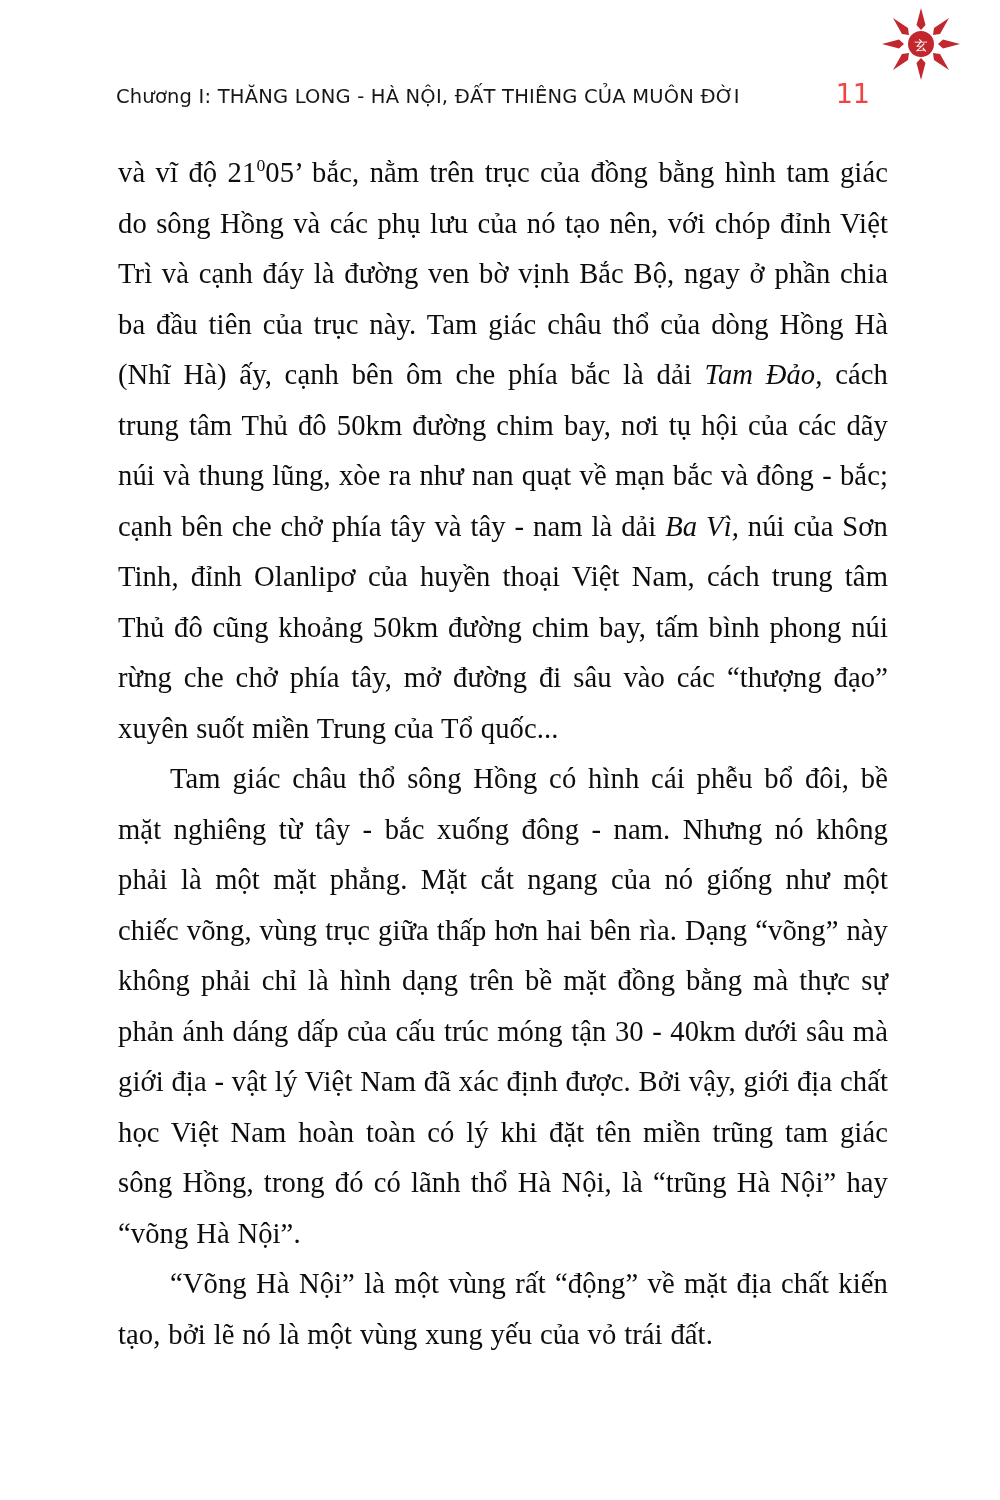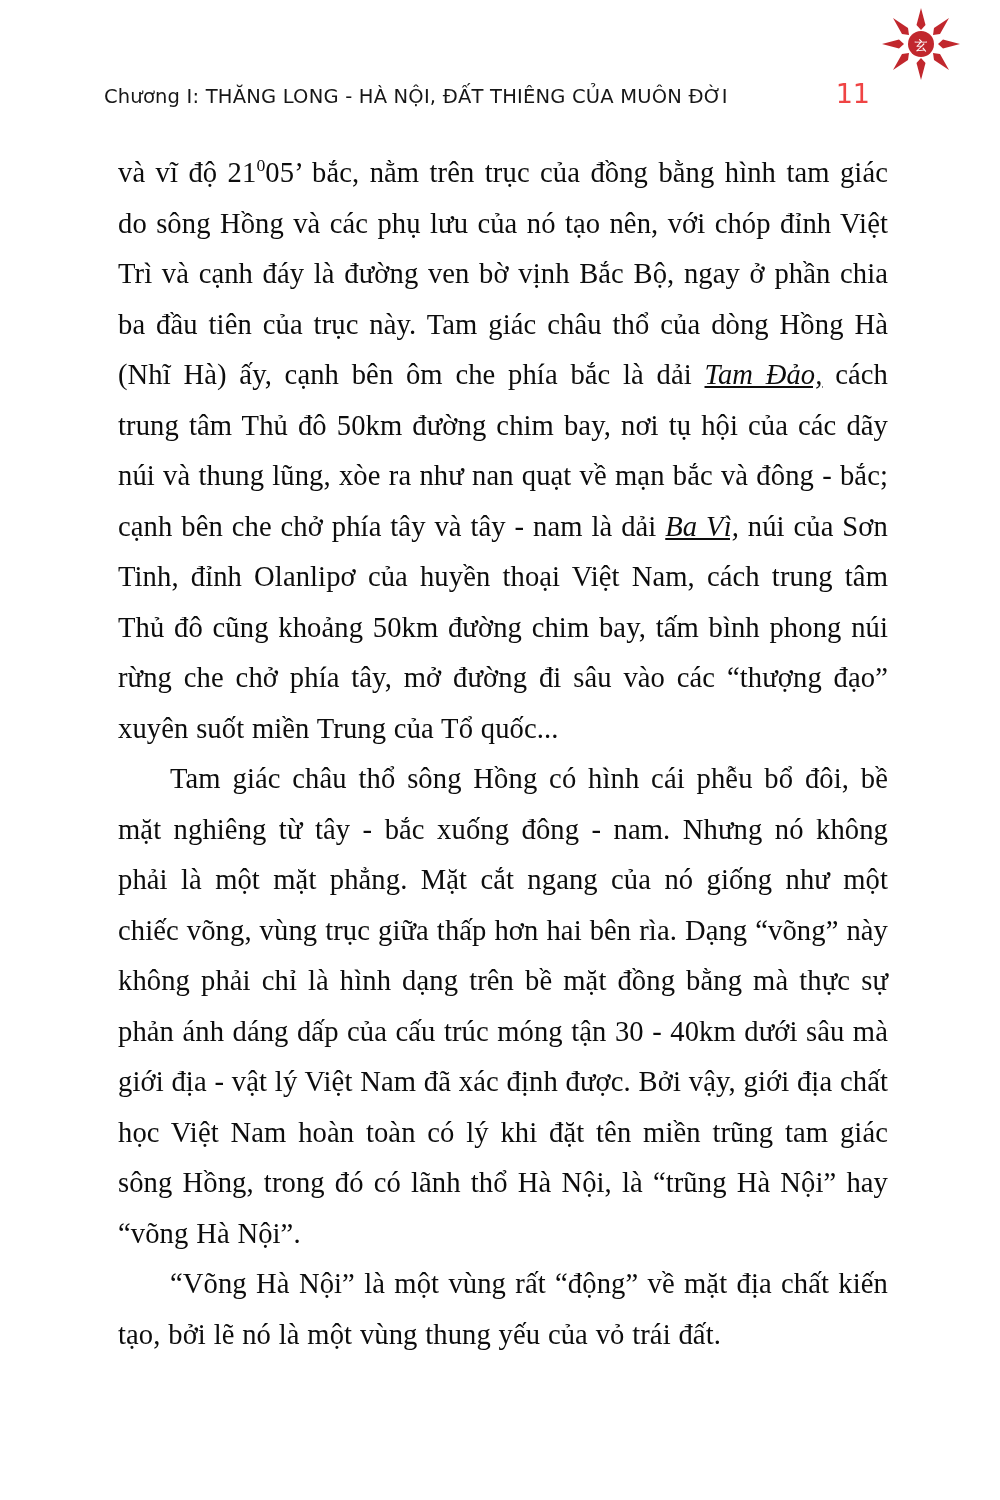--- a/index.html
+++ b/index.html
@@ -28,21 +28,21 @@
     top: 8px;
     right: 40px;
     width: 78px;
     height: 72px;
   }
 
   
   .running-head {
     position: absolute;
     top: 78px;
-    left: 104px;
+    left: 116px;
     right: 120px;
     display: flex;
     align-items: baseline;
     justify-content: space-between;
   }
   .running-head .chapter-title {
     font-family: "DejaVu Sans", sans-serif;
     font-size: 19.5px;
     letter-spacing: 0.2px;
     color: #171717;
@@ -72,21 +72,20 @@
     word-spacing: 0.5px;
   }
   .body-text p.indented {
     text-indent: 52px;
   }
   .body-text p.first {
     text-indent: 0;
   }
   .italic {
     font-style: italic;
-    text-decoration: underline;
   }
   sup.deg {
     font-size: 0.62em;
     vertical-align: super;
     line-height: 0;
   }
 </style>
 </head>
 <body>
 
@@ -110,16 +109,16 @@
   </div>
 
   <div class="running-head">
     <span class="chapter-title">Chương I: THĂNG LONG - HÀ NỘI, ĐẤT THIÊNG CỦA MUÔN ĐỜI</span>
     <span class="page-number">11</span>
   </div>
 
   <div class="body-text" id="body-text">
       <p class="first"><span>và vĩ độ 21</span><sup class="deg">0</sup><span>05’ bắc, nằm trên trục của đồng bằng hình tam giác do sông Hồng và các phụ lưu của nó tạo nên, với chóp đỉnh Việt Trì và cạnh đáy là đường ven bờ vịnh Bắc Bộ, ngay ở phần chia ba đầu tiên của trục này. Tam giác châu thổ của dòng Hồng Hà (Nhĩ Hà) ấy, cạnh bên ôm che phía bắc là dải </span><span class="italic">Tam Đảo,</span><span> cách trung tâm Thủ đô 50km đường chim bay, nơi tụ hội của các dãy núi và thung lũng, xòe ra như nan quạt về mạn bắc và đông - bắc; cạnh bên che chở phía tây và tây - nam là dải </span><span class="italic">Ba Vì,</span><span> núi của Sơn Tinh, đỉnh Olanlipơ của huyền thoại Việt Nam, cách trung tâm Thủ đô cũng khoảng 50km đường chim bay, tấm bình phong núi rừng che chở phía tây, mở đường đi sâu vào các “thượng đạo” xuyên suốt miền Trung của Tổ quốc...</span></p>
       <p class="indented"><span>Tam giác châu thổ sông Hồng có hình cái phễu bổ đôi, bề mặt nghiêng từ tây - bắc xuống đông - nam. Nhưng nó không phải là một mặt phẳng. Mặt cắt ngang của nó giống như một chiếc võng, vùng trục giữa thấp hơn hai bên rìa. Dạng “võng” này không phải chỉ là hình dạng trên bề mặt đồng bằng mà thực sự phản ánh dáng dấp của cấu trúc móng tận 30 - 40km dưới sâu mà giới địa - vật lý Việt Nam đã xác định được. Bởi vậy, giới địa chất học Việt Nam hoàn toàn có lý khi đặt tên miền trũng tam giác sông Hồng, trong đó có lãnh thổ Hà Nội, là “trũng Hà Nội” hay “võng Hà Nội”.</span></p>
-      <p class="indented"><span>“Võng Hà Nội” là một vùng rất “động” về mặt địa chất kiến tạo, bởi lẽ nó là một vùng thung yếu của vỏ trái đất.</span></p>
+      <p class="indented"><span>“Võng Hà Nội” là một vùng rất “động” về mặt địa chất kiến tạo, bởi lẽ nó là một vùng xung yếu của vỏ trái đất.</span></p>
     </div>
 
 </div>
 
 </body></html>

